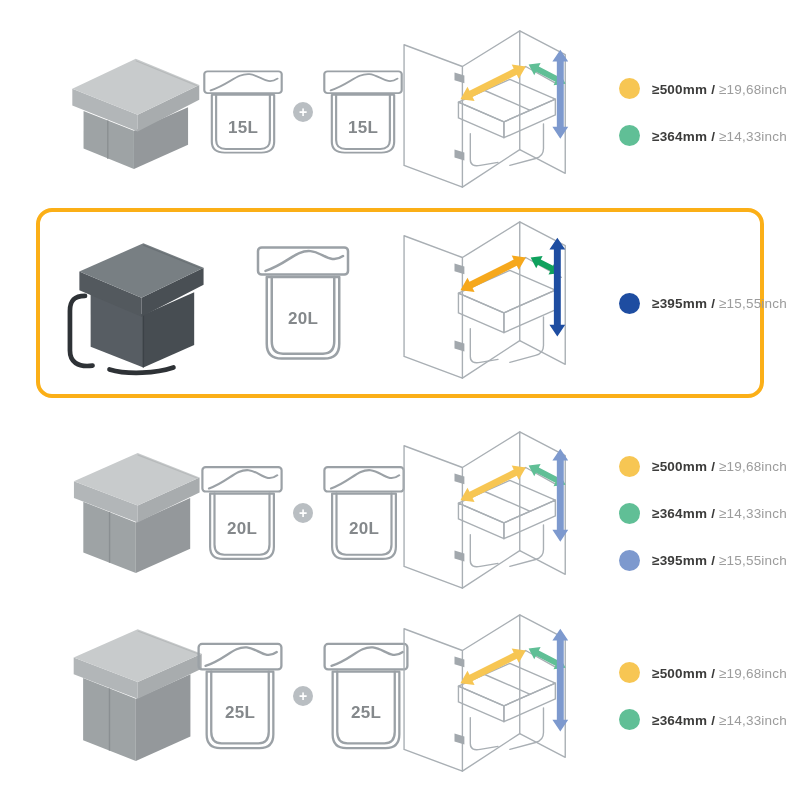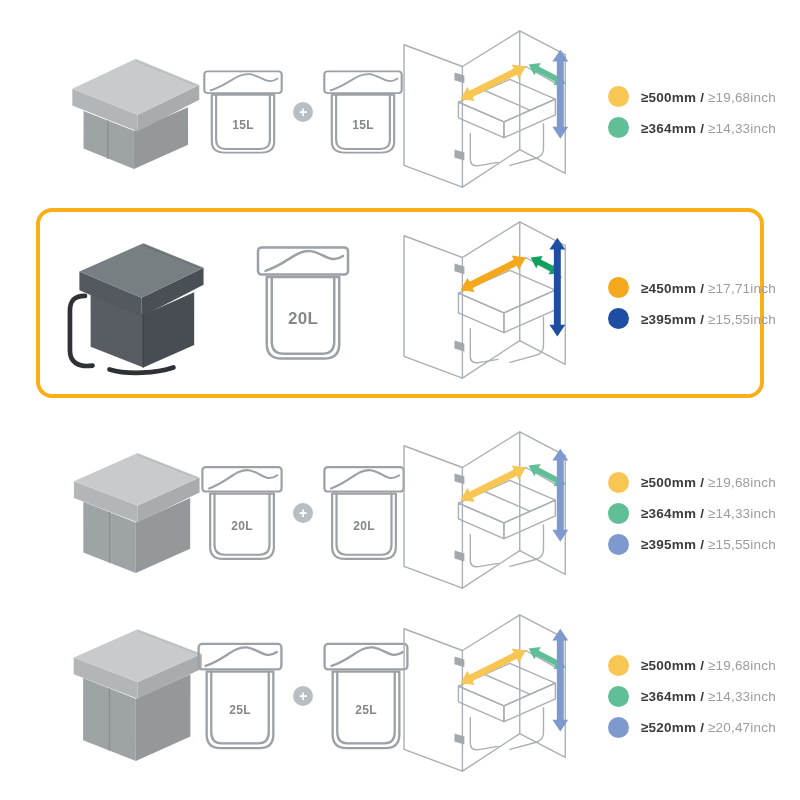--- a/index.html
+++ b/index.html
@@ -6,33 +6,33 @@
   html,body { background:#ffffff; }
   .page {
     position:relative; width:800px; height:800px; background:#fff;
     font-family:"Liberation Sans", sans-serif; overflow:hidden;
   }
   .row { position:absolute; left:0; width:800px; }
   .col { position:absolute; top:0; height:100%; display:flex; align-items:center; justify-content:center; }
   .col-product { left:50px;  width:165px; }
   .col-buckets { left:212px; width:182px; gap:7px; }
   .col-cabinet { left:396px; width:204px; }
-  .col-legend  { left:608px; width:190px; flex-direction:column; align-items:flex-start; gap:10px; }
+  .col-legend  { left:608px; width:190px; flex-direction:column; align-items:center; gap:26px; }
 
   .legend-item { display:flex; align-items:center; gap:12px; white-space:nowrap; }
   .dot { display:block; flex:0 0 auto; }
   .mm    { font-size:13.5px; font-weight:bold; color:#3C3C3B; letter-spacing:.2px; }
   .slash { font-size:13.5px; font-weight:bold; color:#3C3C3B; margin:0 4px; }
   .inch  { font-size:13.5px; font-weight:normal; color:#9C9C9C; letter-spacing:.2px; }
 
   .bucket { position:relative; }
   .bucket svg { display:block; }
   .bucket-label {
     position:absolute; left:0; right:0; top:56%; text-align:center;
-    font-weight:bold; color:#84888B; font-size:12px; letter-spacing:.3px;
+    font-weight:bold; color:#84888B; font-size:17px; letter-spacing:.3px;
   }
   .bucket-label.big { font-size:17px; top:55%; }
   .plus {
     width:20px; height:20px; border-radius:50%; background:#B9BEC2; color:#fff;
     font-weight:bold; font-size:14px; line-height:20px; text-align:center; flex:0 0 auto;
   }
   .highlight-frame {
     position:absolute; left:36px; top:208px; width:728px; height:190px;
     border:4px solid #FBAF17; border-radius:16px; background:transparent;
   }
@@ -166,26 +166,20 @@
         <polygon class="hinge" points="56,50 66,53 66,61 56,58"></polygon>
         <polygon class="hinge" points="56,128 66,131 66,139 56,136"></polygon>
         <polygon transform="translate(62,77) rotate(-26.6)" points="0,0 12,-8 12,-3.5 62,-3.5 62,-8 74,0 62,8 62,3.5 12,3.5 12,8" fill="#F6A81C"></polygon>
         <polygon transform="translate(133,44) rotate(27.5)" points="0,0 10,-7 10,-3 24,-3 24,-7 34,0 24,7 24,3 10,3 10,7" fill="#0FA15D"></polygon>
         <polygon transform="translate(160,24) rotate(90)" points="0,0 12,-8 12,-3.5 88,-3.5 88,-8 100,0 88,8 88,3.5 12,3.5 12,8" fill="#1E4DA1"></polygon>
       </svg>
     </div>
     <div class="col col-legend">
       <div class="legend-item">
         <svg class="dot" width="21" height="21">
-            <circle cx="10.5" cy="10.5" r="10.5" fill="#F6A81C"></circle>
-          </svg>
-        <span><span class="mm">≥450mm</span><span class="slash">/</span><span class="inch">≥17,71inch</span></span>
-      </div>
-      <div class="legend-item">
-        <svg class="dot" width="21" height="21">
             <circle cx="10.5" cy="10.5" r="10.5" fill="#1E4DA1"></circle>
           </svg>
         <span><span class="mm">≥395mm</span><span class="slash">/</span><span class="inch">≥15,55inch</span></span>
       </div>
     </div>
   </section>
 
   <section class="row" style="top:428px;height:170px;">
     <div class="col col-product">
       <svg width="160" height="150" viewBox="0 0 170 160">
@@ -332,22 +326,16 @@
             <circle cx="10.5" cy="10.5" r="10.5" fill="#F7C653"></circle>
           </svg>
         <span><span class="mm">≥500mm</span><span class="slash">/</span><span class="inch">≥19,68inch</span></span>
       </div>
       <div class="legend-item">
         <svg class="dot" width="21" height="21">
             <circle cx="10.5" cy="10.5" r="10.5" fill="#60BF96"></circle>
           </svg>
         <span><span class="mm">≥364mm</span><span class="slash">/</span><span class="inch">≥14,33inch</span></span>
       </div>
-      <div class="legend-item">
-        <svg class="dot" width="21" height="21">
-            <circle cx="10.5" cy="10.5" r="10.5" fill="#7D99CE"></circle>
-          </svg>
-        <span><span class="mm">≥520mm</span><span class="slash">/</span><span class="inch">≥20,47inch</span></span>
-      </div>
     </div>
   </section>
 
 </div>
 
 </body></html>

